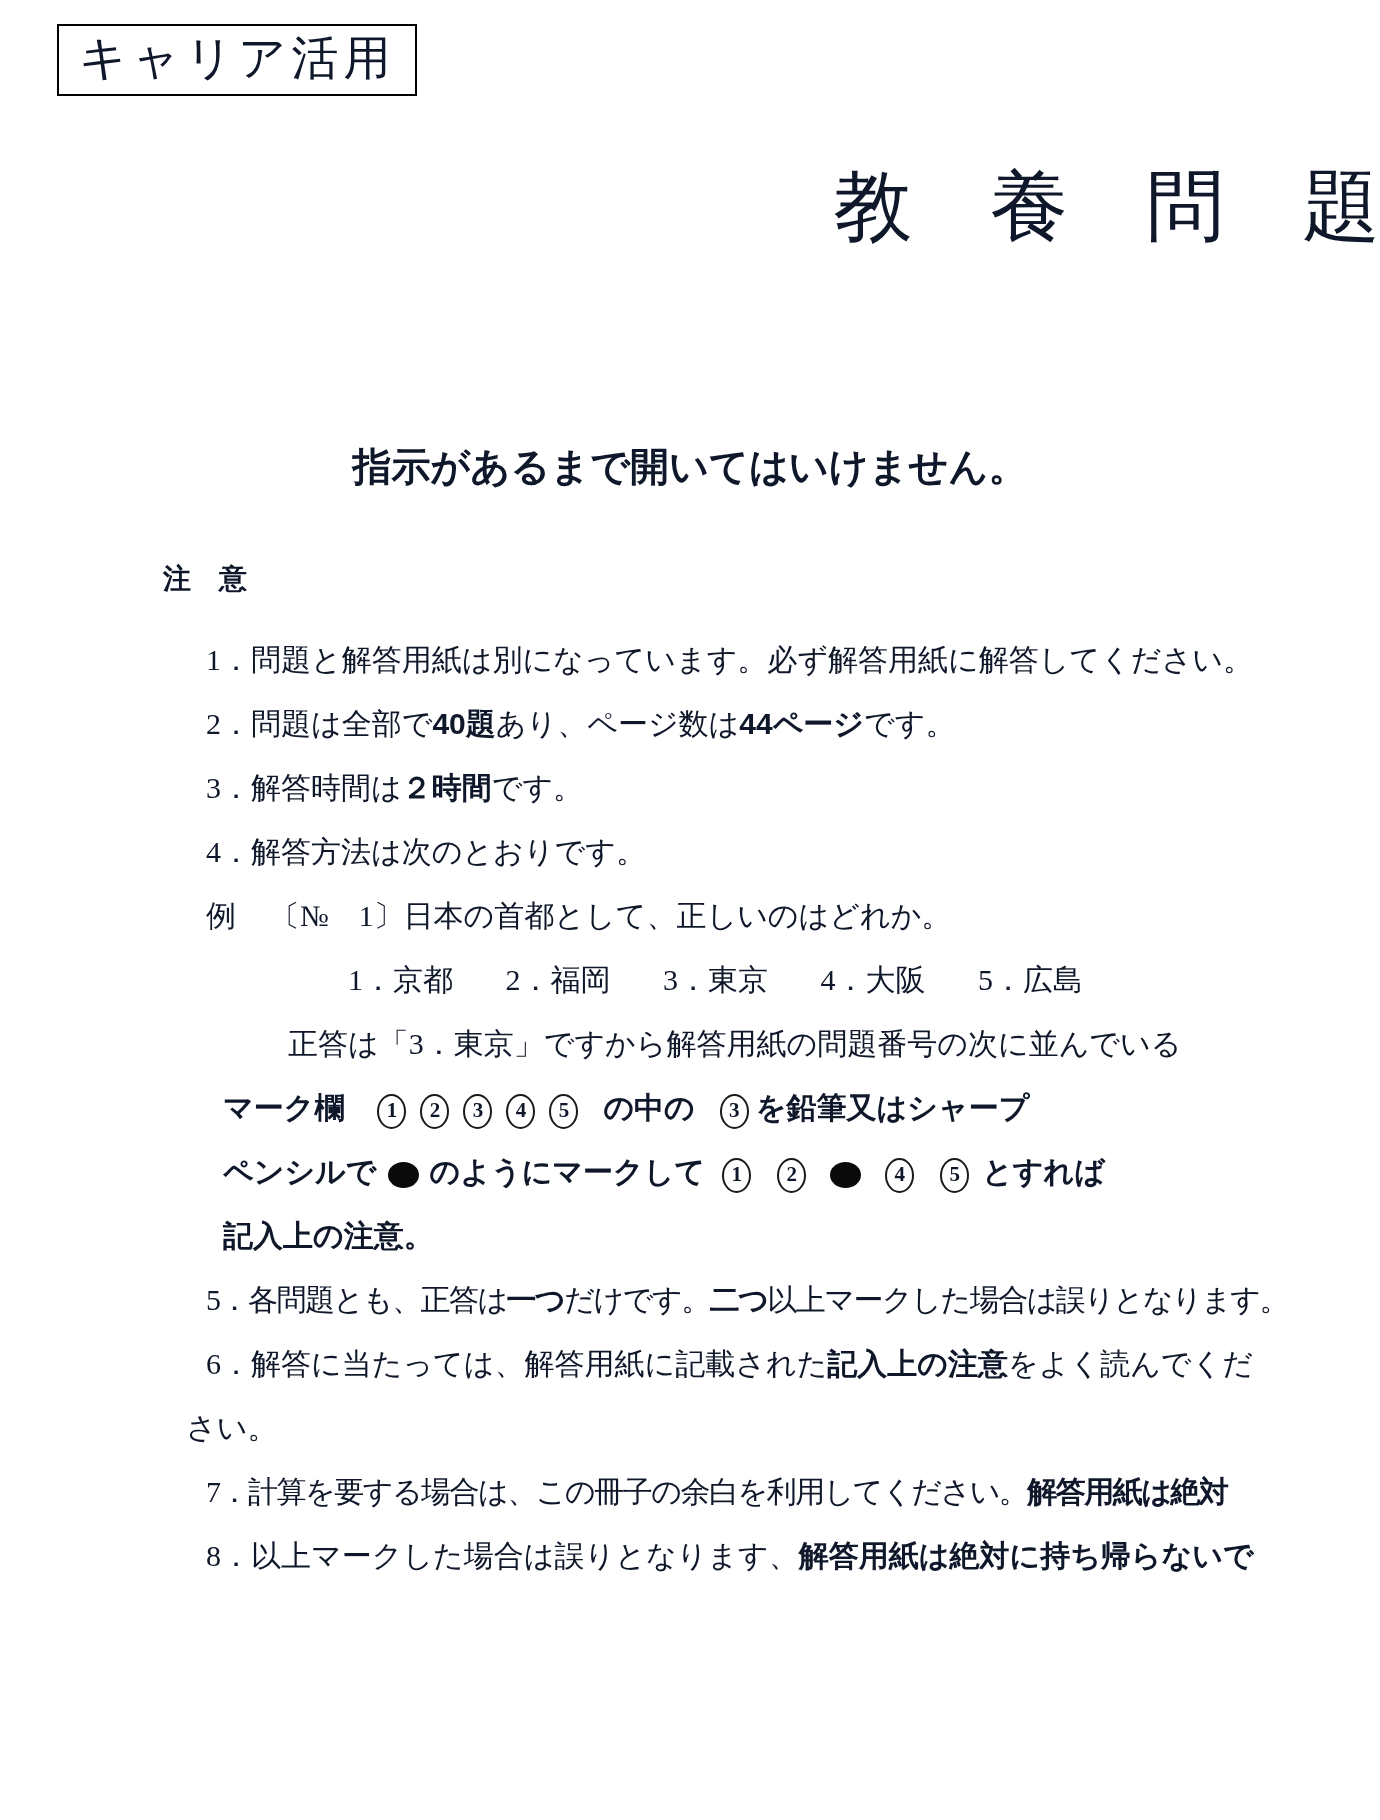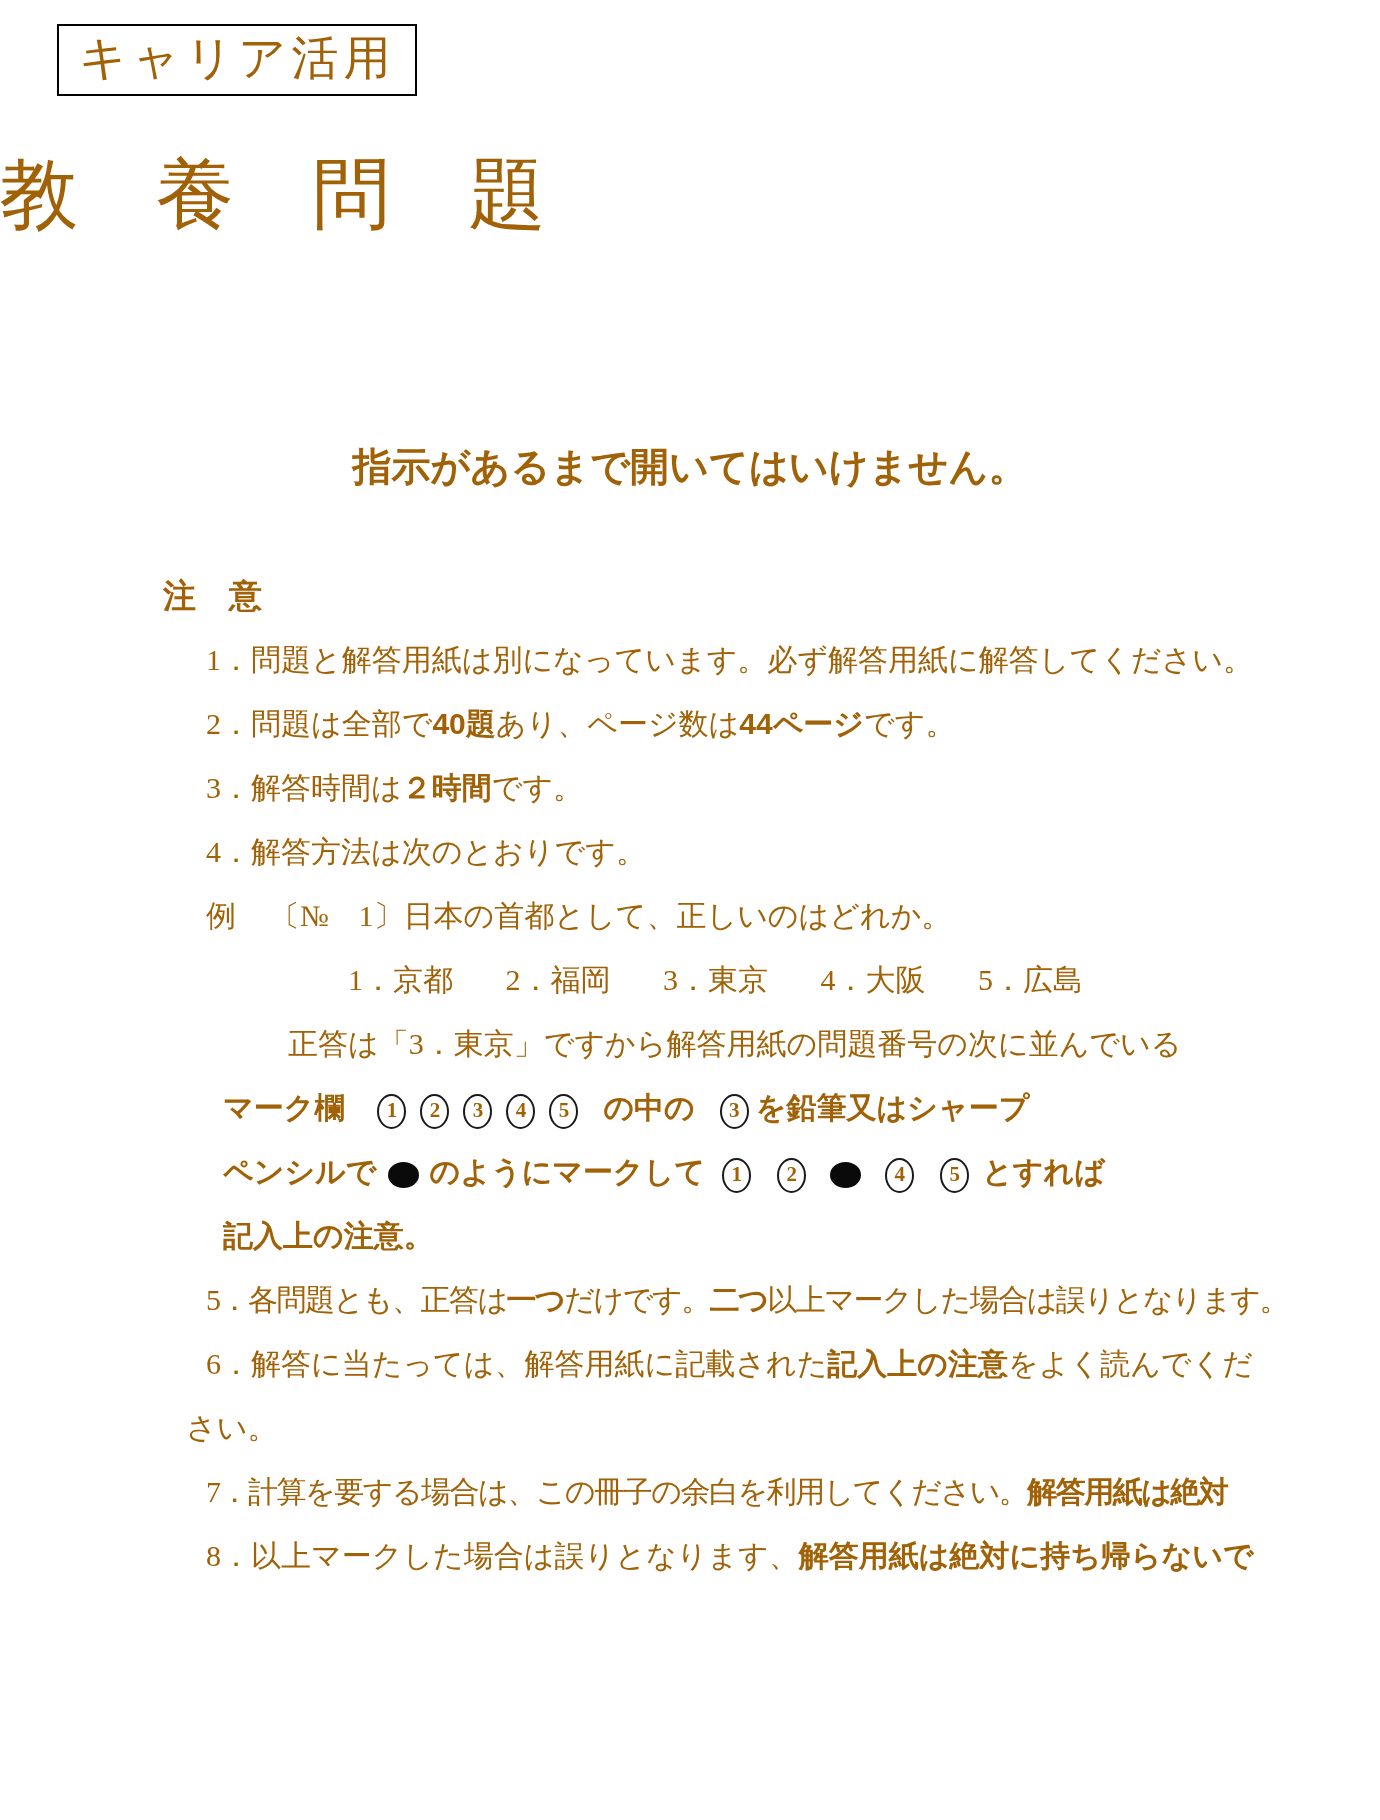--- a/index.html
+++ b/index.html
@@ -1,51 +1,51 @@
 <!DOCTYPE html>
 <html lang="ja"><head>
 <meta charset="utf-8">
 <style>
   html,body { margin:0; padding:0; background:#e8e8e8; }
   .page {
     position:relative;
     width:1380px; height:1820px;
     margin:0 auto;
     background:#ffffff;
-    color:#a16207;
+    color:#0f172a;
     font-family:"Liberation Serif","DejaVu Serif",serif;
     overflow:hidden;
   }
   .corner-box {
     position:absolute; left:57px; top:24px;
     border:2px solid #000;
     padding:4px 20px 8px 20px;
     font-size:47px;
     letter-spacing:5px;
     line-height:1.2;
   }
   .doc-title {
-    position:absolute; top:140px; left:0; width:100%;
-    text-align:left;
+    position:absolute; top:152px; left:0; width:100%;
+    text-align:right;
     font-size:78px;
     line-height:1.4;
     white-space:nowrap;
   }
   .warning {
     position:absolute; top:440px; left:0; width:100%;
     text-align:center;
     font-family:"Liberation Sans","DejaVu Sans",sans-serif;
     font-weight:700;
     font-size:39px;
   }
   .notice-heading {
-    position:absolute; top:574px; left:163px;
+    position:absolute; top:560px; left:163px;
     font-family:"Liberation Sans","DejaVu Sans",sans-serif;
     font-weight:700;
-    font-size:33px;
+    font-size:28px;
   }
   .body-lines {
     position:absolute; top:628px; left:8px; width:100%;
     font-size:30px;
   }
   .line {
     height:64px; line-height:64px;
     padding-left:198px;
     white-space:nowrap;
   }

